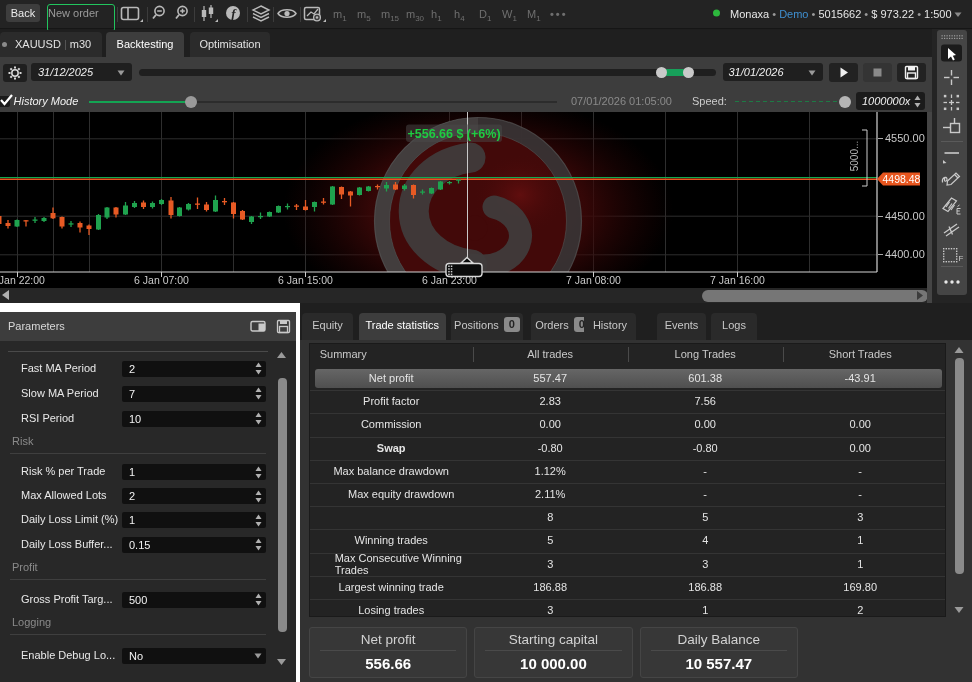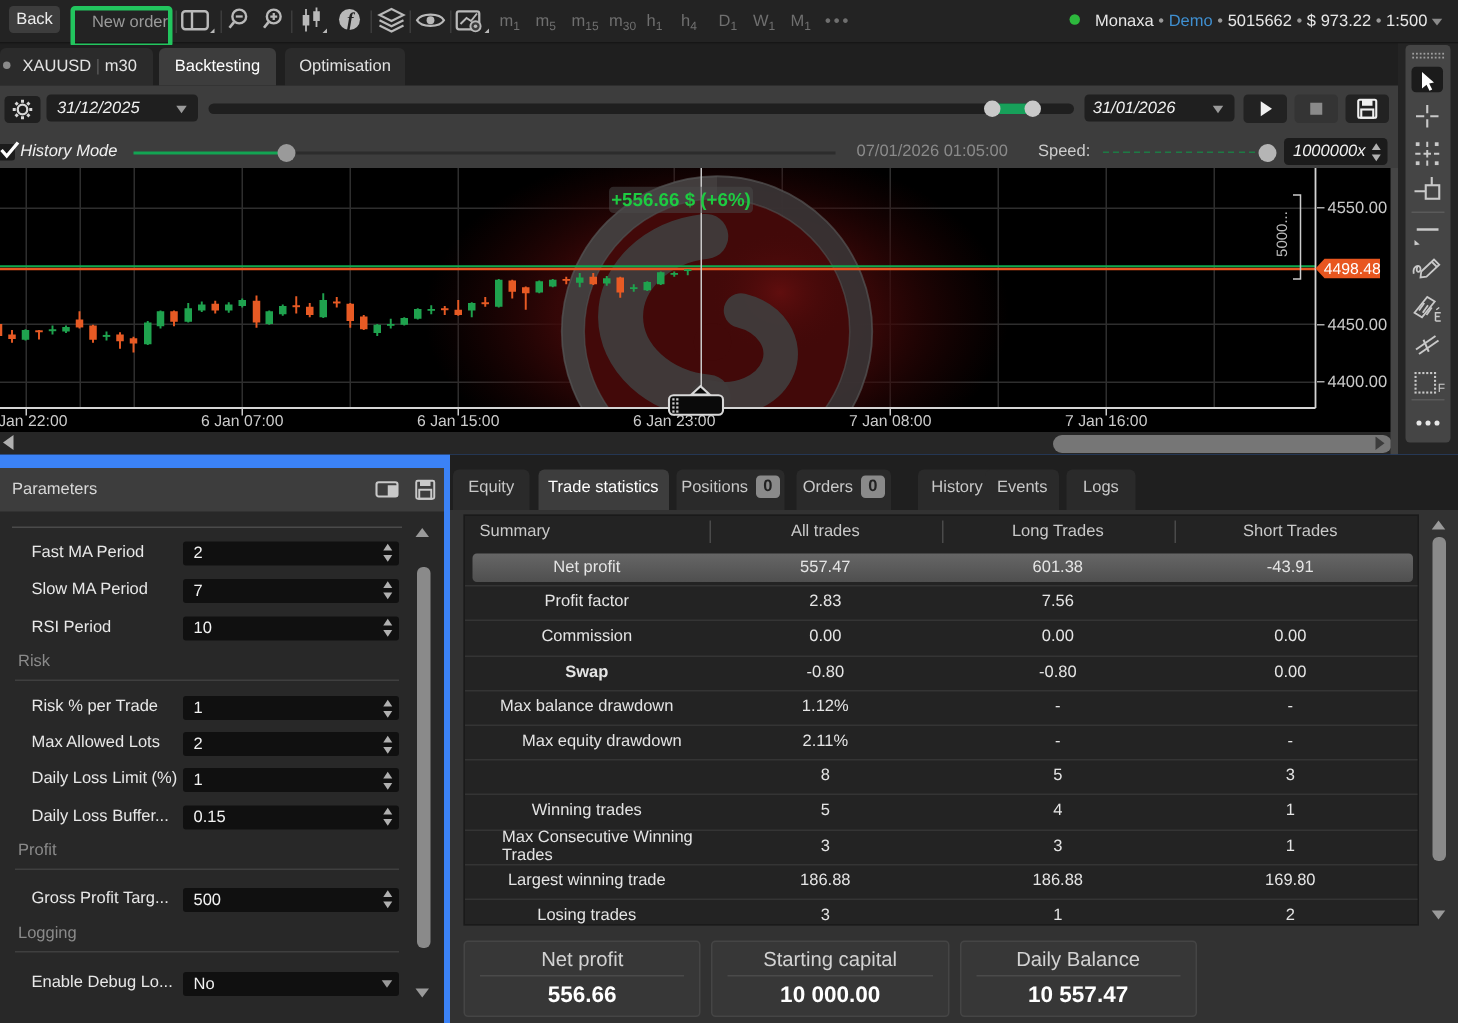--- a/index.html
+++ b/index.html
@@ -4,43 +4,43 @@
 * { margin:0; padding:0; box-sizing:border-box; }
 html,body { width:972px; height:682px; background:#1e1e1e; overflow:hidden;
   font-family:"Liberation Sans", sans-serif; }
 #page { position:relative; width:972px; height:682px; }
 
 #topbar { position:absolute; left:0; top:0; width:972px; height:29px; background:#232323;
   border-bottom:1px solid #161616; }
 .btn-back { position:absolute; left:6px; top:4px; width:34px; height:18px; background:#3d3d3d;
   border-radius:3px; color:#ececec; font-size:11px; text-align:center; line-height:18px; }
 .btn-neworder { position:absolute; left:47px; top:4px; width:68px; height:28px;
-  border:3px solid #22c55e; border-radius:3px; color:#9a9a9a; font-size:11px;
-  text-align:right; line-height:17px; }
+  border:1px solid #22c55e; border-radius:3px; color:#9a9a9a; font-size:11px;
+  text-align:left; line-height:17px; }
 .tsep { position:absolute; top:7px; width:1px; height:15px; background:#3c3c3c; }
 .ticon { position:absolute; top:4px; }
 .tf { position:absolute; top:8px; color:#6f6f6f; font-size:11px; }
 .tf sub { font-size:8px; }
 #acct { position:absolute; top:8px; left:730px; color:#e6e6e6; font-size:11px; }
 
 #tabrow { position:absolute; left:0; top:30px; width:932px; height:27px; background:#1f1f1f; }
 .ctab { position:absolute; top:2px; height:25px; border-radius:4px 4px 0 0; background:#2b2b2b;
   color:#e2e2e2; font-size:11px; line-height:25px; }
 .ctab.active { background:#3d3d3d; color:#ffffff; }
 
 #ctrl { position:absolute; left:0; top:57px; width:932px; height:55px; background:#3d3d3d; }
 .darkbox { position:absolute; background:#1f1f1f; border-radius:3px; }
 .dtext { color:#f0f0f0; font-size:11px;font-style:italic; }
 
 #chart { position:absolute; left:0; top:112px; width:931px; height:191px; background:#000; }
 
 #rtools { position:absolute; left:937px; top:30px; width:30px; height:265px; background:#454545;
   border-radius:3px; }
 
-#bottom { position:absolute; left:0; top:303px; width:972px; height:379px; background:#3b82f6; }
+#bottom { position:absolute; left:0; top:303px; width:972px; height:379px; background:#ffffff; }
 #params { position:absolute; left:0; top:9px; width:296px; height:370px; background:#282828; }
 #params-hdr { position:absolute; left:0; top:0; width:296px; height:29px; background:#3d3d3d;
   color:#d8d8d8; font-size:11px; line-height:29px; }
 .plabel { position:absolute; left:21px; color:#e8e8e8; font-size:11px; }
 .pinput { position:absolute; left:122px; width:144px; height:16px; background:#101010;
   border-radius:2px; color:#f2f2f2; font-size:11px; line-height:16px; padding-left:7px; }
 .psect { position:absolute; left:12px; color:#8a8a8a; font-size:11px; }
 .psline { position:absolute; left:10px; width:256px; height:1px; background:#3f3f3f; }
 .spin { position:absolute; right:4px; top:1.5px; }
 #rpanel { position:absolute; left:300px; top:9px; width:672px; height:370px; background:#323232; }
@@ -600,21 +600,21 @@
     <svg style="position:absolute; left:274px; top:345px" width="15" height="10">
           <path d="M 3 2 L 7.5 8 L 12 2 Z" fill="#9a9a9a"></path>
         </svg>
   </div>
   <div id="rpanel">
     <div id="rtabs">
       <div class="rtab" style="left:2px; width:51px; padding-top:0">Equity</div>
       <div class="rtab active" style="left:58.7px; width:87px;">Trade statistics</div>
       <div class="rtab" style="left:151px; width:72px;">Positions<span class="badge">0</span></div>
       <div class="rtab" style="left:231px; width:63px;">Orders<span class="badge">0</span></div>
-      <div class="rtab" style="left:312px; width:52px;text-align:center;">History</div>
+      <div class="rtab" style="left:284px; width:52px;text-align:center;">History</div>
       <div class="rtab" style="left:357px; width:49px;">Events</div>
       <div class="rtab" style="left:411px; width:46px;">Logs</div>
     </div>
     <div id="ttable">
       <div class="th" style="left:10px">Summary</div>
 <div class="th" style="left:163px; width:155px; text-align:center;">All trades</div>
 <div class="th" style="left:318px; width:155px; text-align:center;">Long Trades</div>
 <div class="th" style="left:473px; width:155px; text-align:center;">Short Trades</div>
 <div style="position:absolute; left:163px; top:3.5px; width:1px; height:15px; background:#4a4a4a;"></div>
 <div style="position:absolute; left:318px; top:3.5px; width:1px; height:15px; background:#4a4a4a;"></div>

